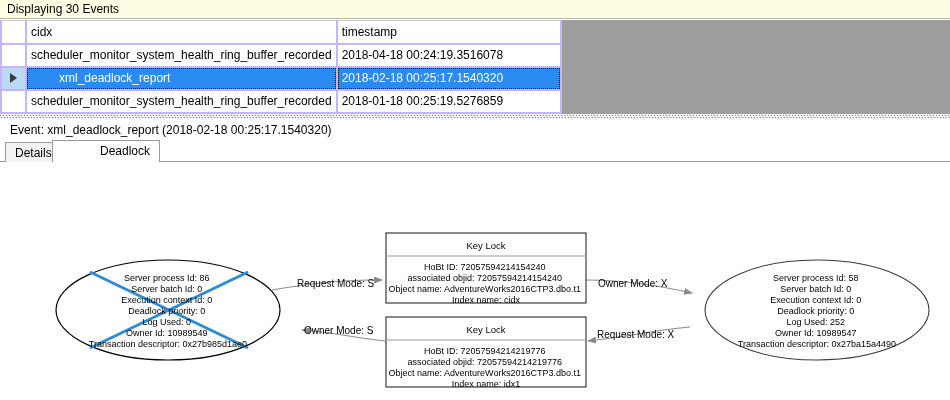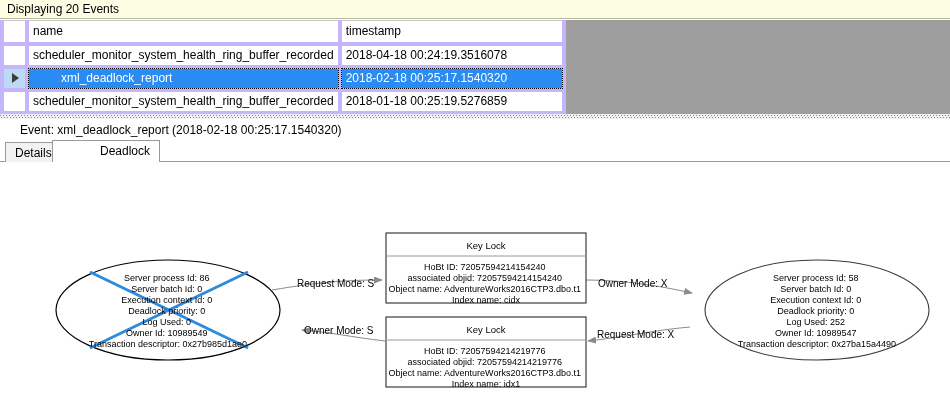--- a/index.html
+++ b/index.html
@@ -18,21 +18,21 @@
     font-size:12px;color:#000;
   }
 
   
   .grid{
     position:absolute;left:0;top:20px;width:950px;height:94px;
     background:#9e9e9e;box-sizing:border-box;
   }
   .grid-table{border-collapse:collapse;table-layout:fixed;background:#fff;}
   .grid-table td,.grid-table th{
-    border:4px solid #c4b5fd;height:23px;padding:0 4px;
+    border:2px solid #c4b5fd;height:23px;padding:0 4px;
     font-weight:normal;font-size:12px;text-align:left;
     white-space:nowrap;overflow:hidden;background:#fff;
     box-sizing:border-box;
   }
   .col-sel{width:25px;padding:0;}
   .col-name{width:277px;}
   .col-ts{width:224px;}
   .grid-table thead td{background:#fff;color:#000;border-top:1px solid #c8c8c8;}
   tr.sel td{background:#2a8bf2;color:#fff;}
   tr.sel td.col-sel{background:#bcd9f5;}
@@ -50,21 +50,21 @@
     position:absolute;left:0;top:114px;width:950px;height:5px;
     background:
       repeating-linear-gradient(90deg,#8a8a8a 0 1px,transparent 1px 3px) 0 1px/100% 1px no-repeat,
       repeating-linear-gradient(90deg,#8a8a8a 0 1px,transparent 1px 3px) 1px 3px/100% 1px no-repeat,
       #f0f0f0;
   }
 
   
   .event-header{
     position:absolute;left:0;top:119px;width:950px;height:21px;
-    display:flex;align-items:center;padding-left:20px;box-sizing:border-box;
+    display:flex;align-items:center;padding-left:10px;box-sizing:border-box;
     background:#fff;font-size:12px;
   }
 
   
   .tabstrip{
     position:absolute;left:0;top:140px;width:823px;height:22px;
     background:#fff;
   }
   .tabstrip:after{
     content:"";position:absolute;left:0;bottom:0;width:950px;height:1px;background:#9a9a9a;
@@ -91,29 +91,29 @@
   .node-text{font-family:"Liberation Sans","DejaVu Sans",sans-serif;font-size:9px;fill:#000;}
   .node-title{font-family:"Liberation Sans","DejaVu Sans",sans-serif;font-size:9.5px;fill:#000;}
   .edge-label{font-family:"Liberation Sans","DejaVu Sans",sans-serif;font-size:10px;fill:#000;}
 </style>
 </head>
 <body>
 
 <div class="app">
 
   <div class="banner">
-    <span>Displaying 20 Events</span>
+    <span>Displaying 30 Events</span>
   </div>
 
   <div class="grid">
     <table class="grid-table">
       <thead>
         <tr>
           <td class="col-sel"></td>
-          <td class="col-name">name</td>
+          <td class="col-name">cidx</td>
           <td class="col-ts">timestamp</td>
         </tr>
       </thead>
       <tbody>
         <tr>
           <td class="col-sel selcell"></td>
           <td class="col-name">scheduler_monitor_system_health_ring_buffer_recorded</td>
           <td class="col-ts">2018-04-18 00:24:19.3516078</td>
         </tr>
         <tr class="sel">

